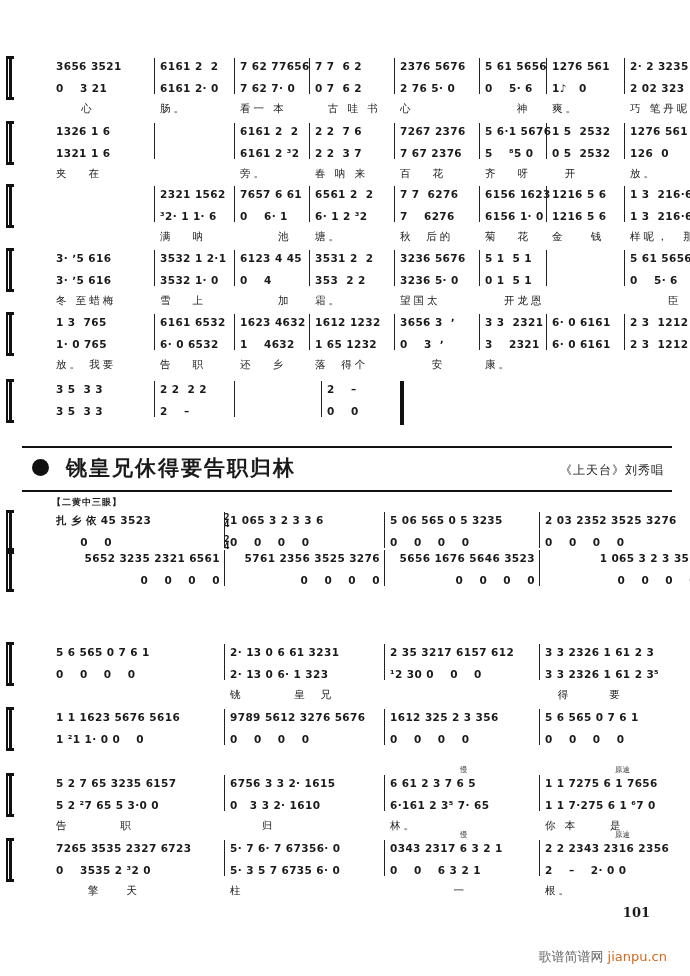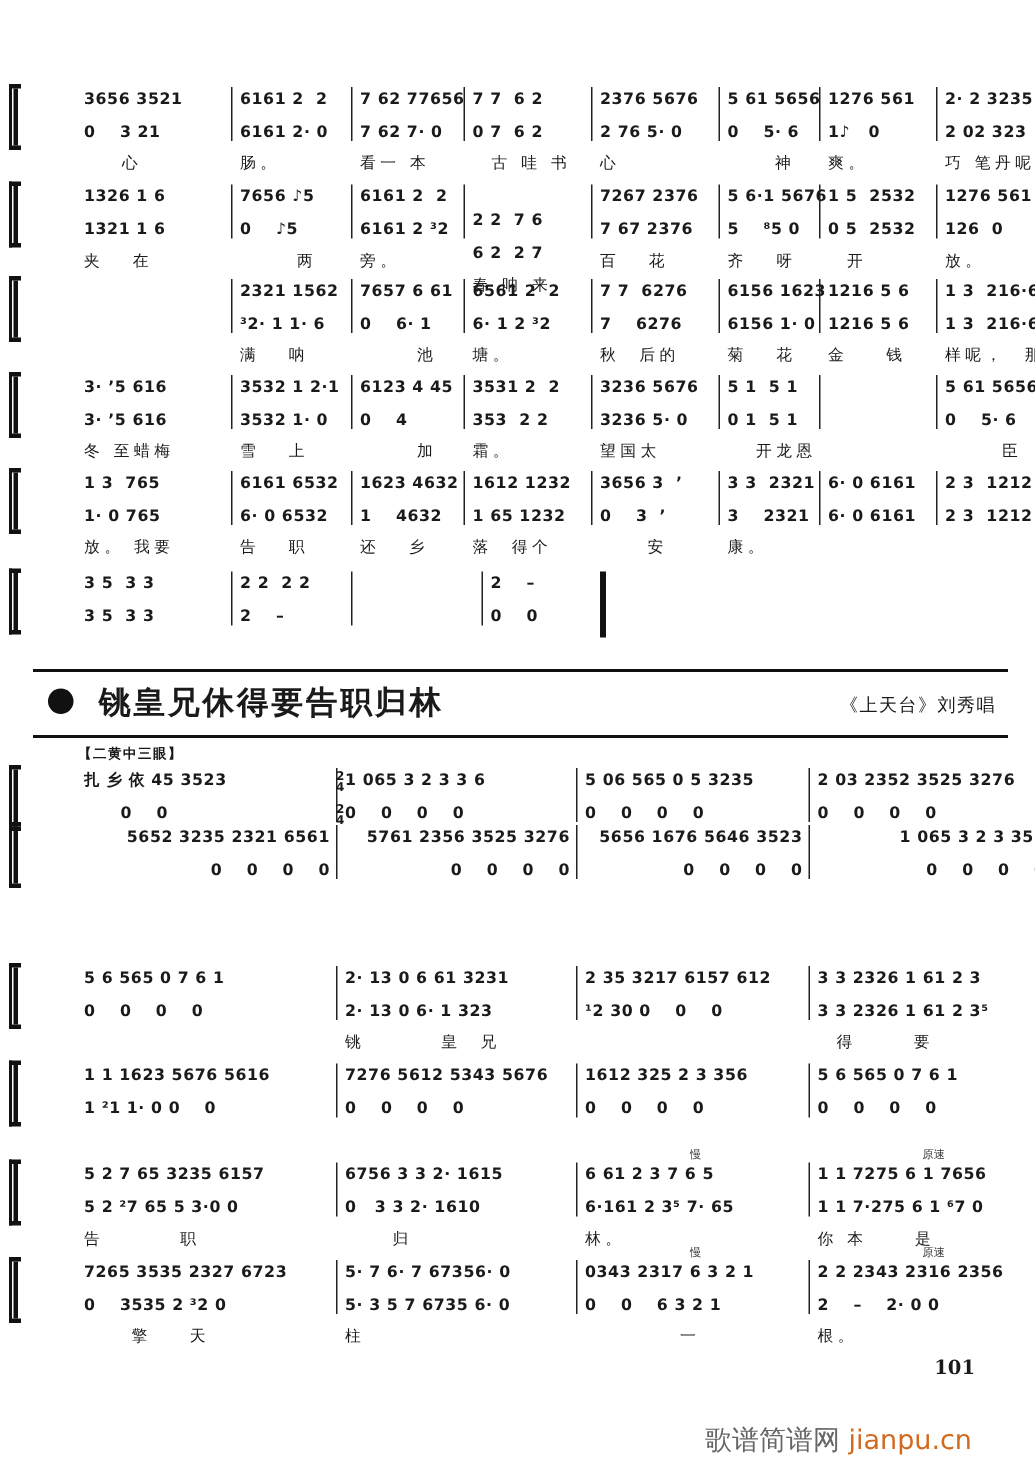--- a/index.html
+++ b/index.html
@@ -23,21 +23,21 @@
                 border-top:2px solid #111; border-bottom:2px solid #111; }
   .title-dot { position:absolute; left:10px; top:11px; width:17px; height:17px; border-radius:50%; background:#111; }
   .title-text { position:absolute; left:44px; top:6px; font-size:21px; font-weight:bold;
                 font-family:"DejaVu Serif","Liberation Serif",serif; letter-spacing:2px; }
   .title-src { position:absolute; right:8px; top:14px; font-size:12px;
                font-family:"DejaVu Serif","Liberation Serif",serif; letter-spacing:1px; }
   .mode { position:absolute; left:52px; top:496px; font-size:9px; font-weight:bold;
           font-family:"DejaVu Serif","Liberation Serif",serif; letter-spacing:1px; }
   .page-num { position:absolute; right:40px; top:905px; font-size:13px; font-weight:bold;
               font-family:"DejaVu Serif","Liberation Serif",serif; }
-  .watermark { position:absolute; right:42px; top:948px; font-size:18px; color:#666;
+  .watermark { position:absolute; right:23px; top:948px; font-size:13px; color:#666;
                font-family:"DejaVu Sans",sans-serif; }
   .watermark .en { color:#d2691e; }
   .timesig { position:absolute; font-size:8px; font-weight:bold; line-height:7px; text-align:center; }
 </style>
 </head>
 <body>
 
 <div id="score">
     <div class="system" style="top: 60px; height: 56px;">
       <div class="bracket" style="top: -4px; height: 38px;"></div>
@@ -89,35 +89,30 @@
       </div>
       <div class="barline" style="left: 624px; top: -2px; height: 36px;"></div>
     </div>
     <div class="system" style="top: 125px; height: 56px;">
       <div class="bracket" style="top: -4px; height: 38px;"></div>
       <div class="measure" style="left: 56px; width: 94px; top: 0px; height: 56px;">
         <div class="line top">1326 1 6</div>
         <div class="line bot">1321 1 6</div>
         <div class="lyr">夹   在</div>
       </div>
-      <div class="measure" style="left: 160px; width: 70px; top: 0px; height: 56px;">
-        <div class="line top">7656 ♪5</div>
-        <div class="line bot">0    ♪5</div>
-        <div class="lyr">      两</div>
-      </div>
       <div class="barline" style="left: 154px; top: -2px; height: 36px;"></div>
       <div class="measure" style="left: 240px; width: 65px; top: 0px; height: 56px;">
         <div class="line top">6161 2  2</div>
         <div class="line bot">6161 2 ³2</div>
         <div class="lyr">旁。</div>
       </div>
       <div class="barline" style="left: 234px; top: -2px; height: 36px;"></div>
-      <div class="measure" style="left: 315px; width: 75px; top: 16px; height: 56px; text-decoration: underline;">
+      <div class="measure" style="left: 315px; width: 75px; top: 0px; height: 56px; text-decoration: underline;">
         <div class="line top">2 2  7 6</div>
-        <div class="line bot">6 2  2 7</div>
+        <div class="line bot">2 2  3 7</div>
         <div class="lyr">春 呐 来</div>
       </div>
       <div class="barline" style="left: 309px; top: -2px; height: 36px;"></div>
       <div class="measure" style="left: 400px; width: 75px; top: 0px; height: 56px;">
         <div class="line top">7267 2376</div>
         <div class="line bot">7 67 2376</div>
         <div class="lyr">百   花</div>
       </div>
       <div class="barline" style="left: 394px; top: -2px; height: 36px;"></div>
       <div class="measure" style="left: 485px; width: 57px; top: 0px; height: 56px;">
@@ -382,21 +377,21 @@
       <div class="barline" style="left: 539px; top: -2px; height: 36px;"></div>
     </div>
     <div class="system" style="top: 711px; height: 56px;">
       <div class="bracket" style="top: -4px; height: 38px;"></div>
       <div class="measure" style="left: 56px; width: 164px; top: 0px; height: 56px;">
         <div class="line top">1 1 1623 5676 5616</div>
         <div class="line bot">1 ²1 1· 0 0    0</div>
         <div class="lyr"></div>
       </div>
       <div class="measure" style="left: 230px; width: 150px; top: 0px; height: 56px;">
-        <div class="line top">7276 5612 5343 5676</div>
+        <div class="line top">9789 5612 3276 5676</div>
         <div class="line bot">0    0    0    0</div>
         <div class="lyr"></div>
       </div>
       <div class="barline" style="left: 224px; top: -2px; height: 36px;"></div>
       <div class="measure" style="left: 390px; width: 145px; top: 0px; height: 56px;">
         <div class="line top">1612 325 2 3 356</div>
         <div class="line bot">0    0    0    0</div>
         <div class="lyr"></div>
       </div>
       <div class="barline" style="left: 384px; top: -2px; height: 36px;"></div>

